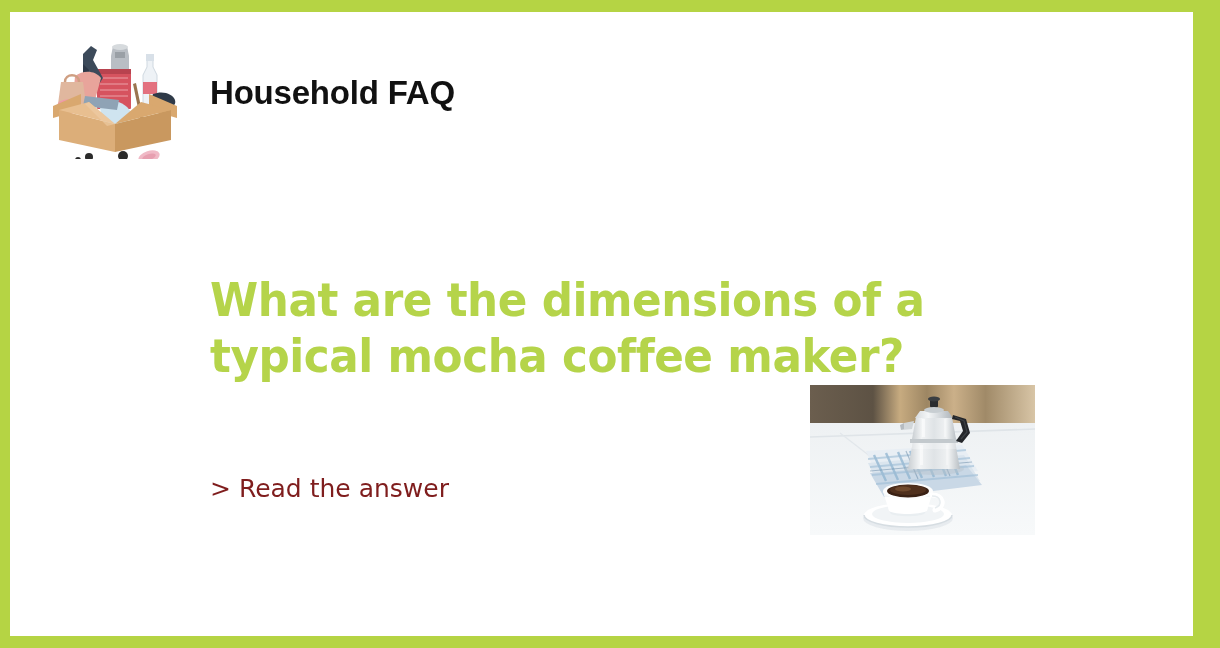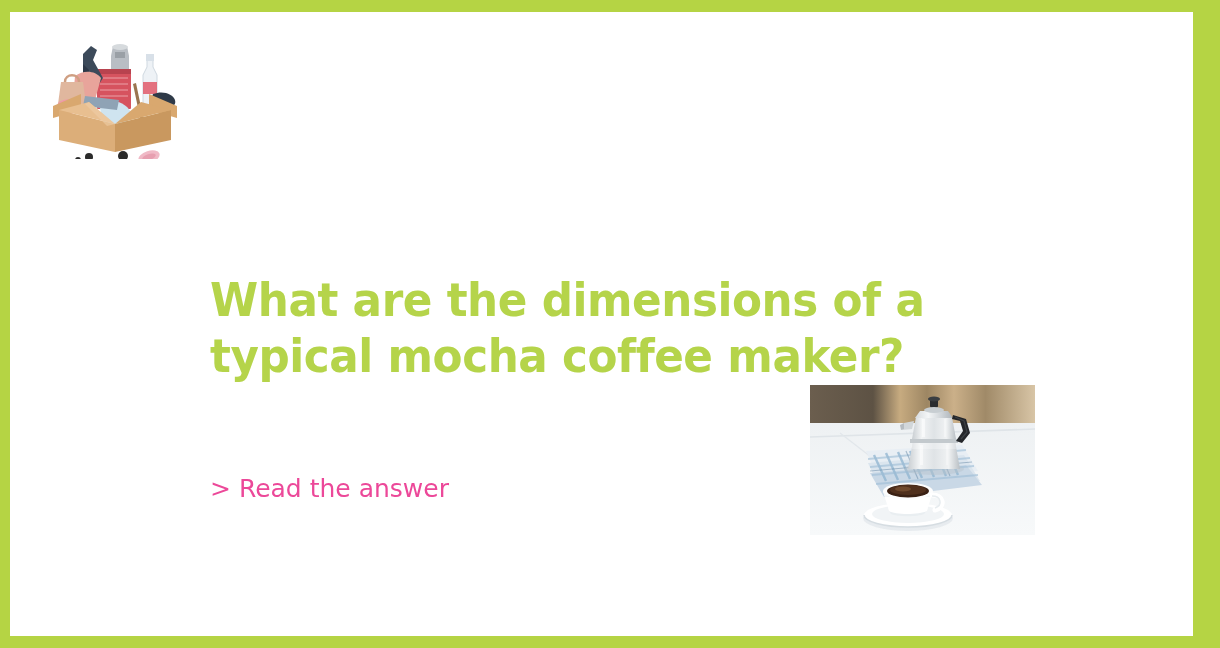--- a/index.html
+++ b/index.html
@@ -72,21 +72,21 @@
     letter-spacing: -0.5px;
     transform: scaleX(0.93);
     transform-origin: left top;
   }
   .cta {
     position: absolute;
     left: 200px;
     top: 462px;
     font-family: "DejaVu Sans", sans-serif;
     font-size: 25px;
-    color: #ec4899;
+    color: #7f1d1d;
     white-space: nowrap;
   }
 
   
   .photo {
     position: absolute;
     left: 800px;
     top: 373px;
     width: 225px;
     height: 150px;
@@ -152,20 +152,21 @@
         <path d="M44 78 l26 22 l-8 2 l-22 -22 z" fill="#efcda6" opacity="0.6"></path>
 
         <circle cx="44" cy="133" r="4" fill="#2b2b2b"></circle>
         <circle cx="33" cy="136" r="3" fill="#2b2b2b"></circle>
         <circle cx="78" cy="132" r="5" fill="#2b2b2b"></circle>
         <ellipse cx="104" cy="133" rx="11" ry="6" transform="rotate(-18 104 133)" fill="#f0b9c6"></ellipse>
         <ellipse cx="104" cy="133" rx="7" ry="3" transform="rotate(-18 104 133)" fill="#e79fb0"></ellipse>
       </svg>
     </div>
 
+    <div class="page-title">Household FAQ</div>
 
   </div>
 
   <div class="headline">What are the dimensions of a typical mocha coffee maker?</div>
 
   <div class="cta">&gt; Read the answer</div>
 
   <div class="photo">
     <svg viewBox="0 0 225 150" width="225" height="150" aria-hidden="true">
       <defs>

